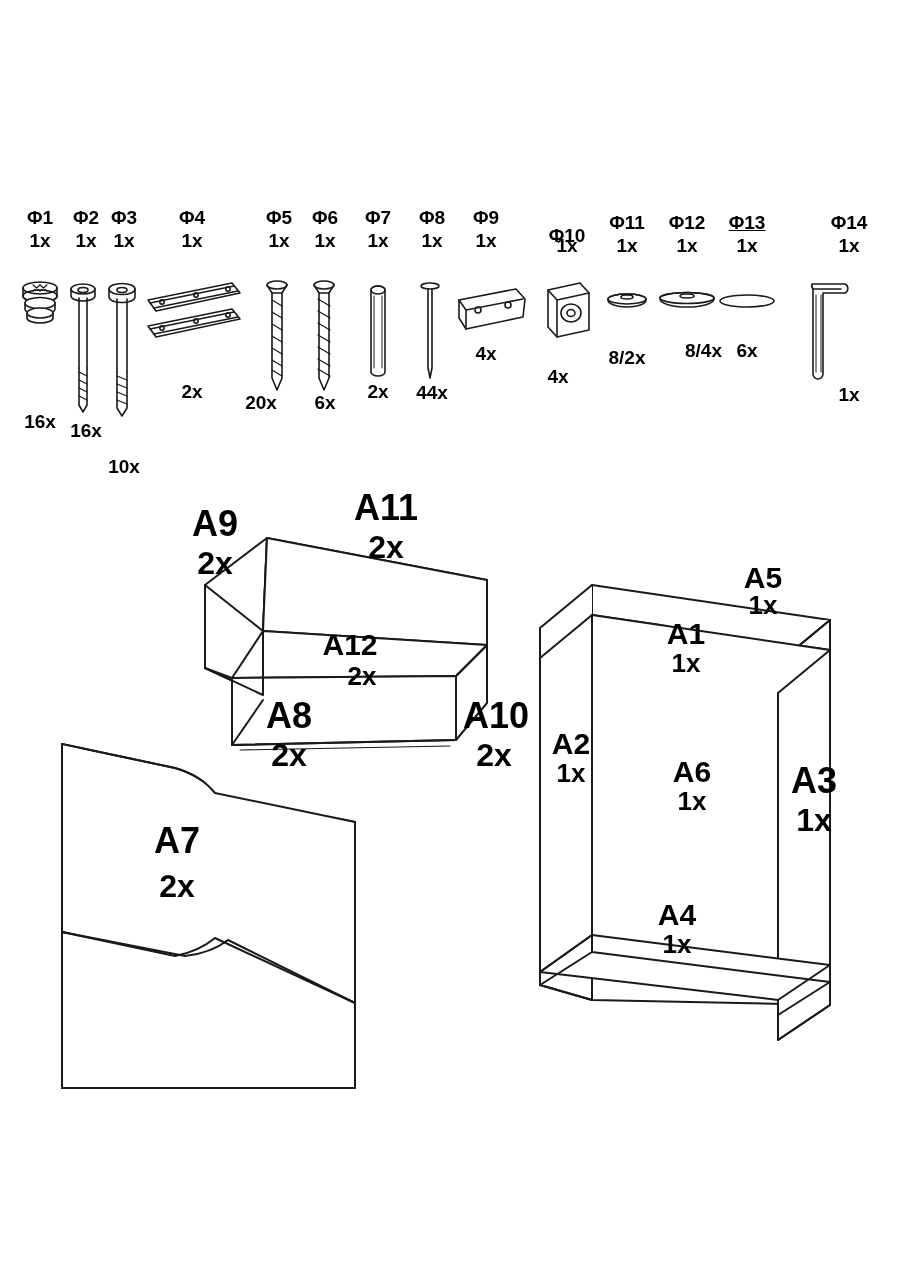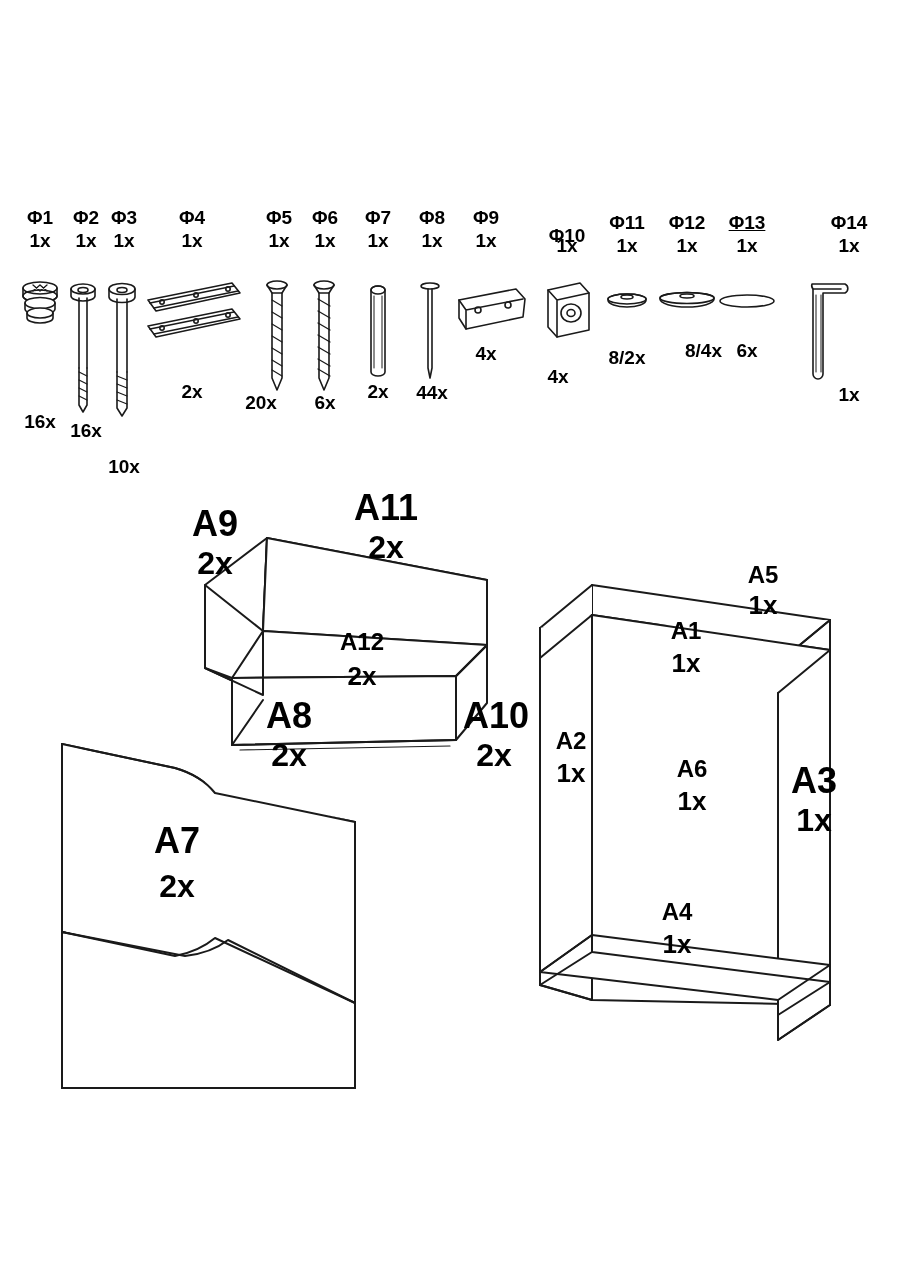--- a/index.html
+++ b/index.html
@@ -38,21 +38,21 @@
   }
   .hw-code {
     font-size: 19px;
     font-weight: bold;
   }
   .hw-qty {
     font-size: 19px;
     font-weight: bold;
   }
   .panel-code {
-    font-size: 24px;
+    font-size: 30px;
     font-weight: bold;
   }
   .panel-qty {
     font-size: 26px;
     font-weight: bold;
   }
   .panel-code.big {
     font-size: 36px;
   }
   .panel-qty.big {
@@ -295,21 +295,21 @@
   </div>
 
   <div class="layer">
 
     <div class="lbl panel-code big" style="left:175px; top:505px; width:80px;text-align:center;">A9</div>
     <div class="lbl panel-qty big" style="left:175px; top:547px; width:80px;">2x</div>
 
     <div class="lbl panel-code big" style="left:340px; top:489px; width:92px;">A11</div>
     <div class="lbl panel-qty big" style="left:346px; top:531px; width:80px;">2x</div>
 
-    <div class="lbl panel-code" style="left:322px; top:629px; width:80px;">A12</div>
+    <div class="lbl panel-code" style="left:310px; top:629px; width:80px;">A12</div>
     <div class="lbl panel-qty" style="left:322px; top:663px; width:80px;">2x</div>
 
     <div class="lbl panel-code big" style="left:249px; top:697px; width:80px;">A8</div>
     <div class="lbl panel-qty big" style="left:249px; top:739px; width:80px;">2x</div>
 
     <div class="lbl panel-code big" style="left:450px; top:697px; width:92px;">A10</div>
     <div class="lbl panel-qty big" style="left:454px; top:739px; width:80px;">2x</div>
 
     <div class="lbl panel-code big" style="left:137px; top:822px; width:80px;">A7</div>
     <div class="lbl panel-qty big" style="left:137px; top:870px; width:80px;">2x</div>

